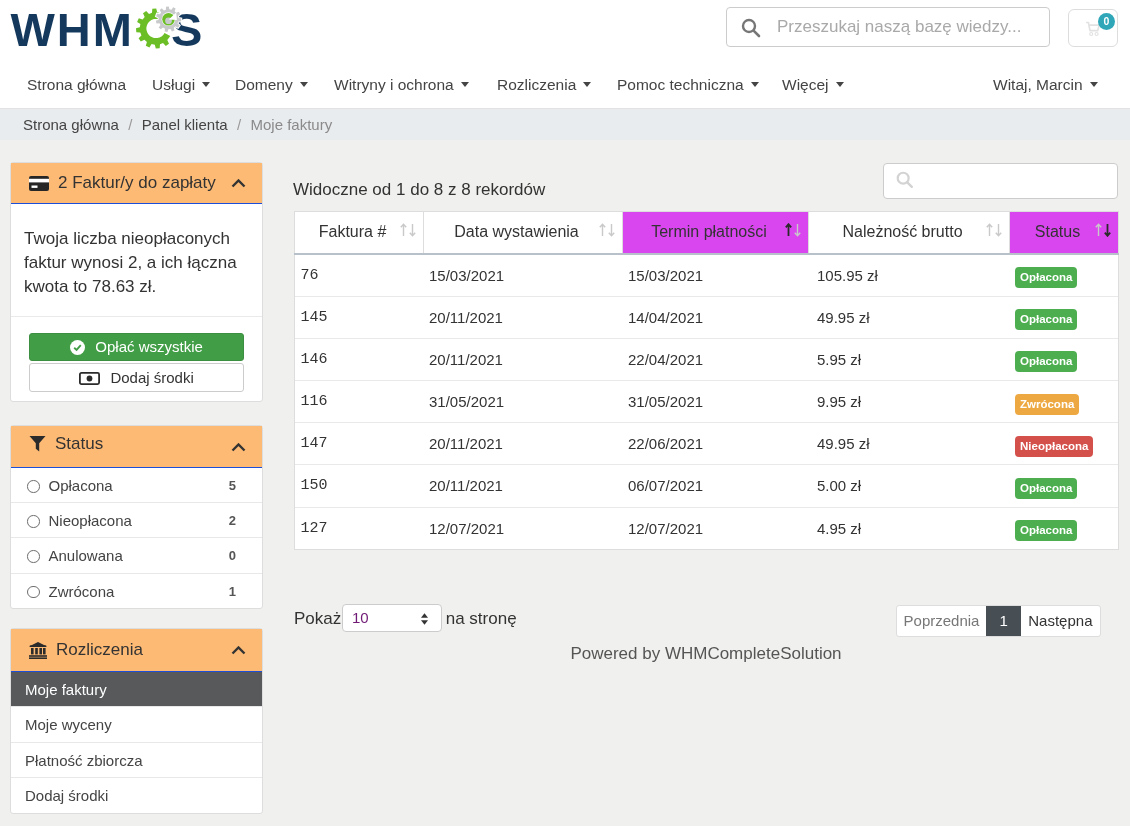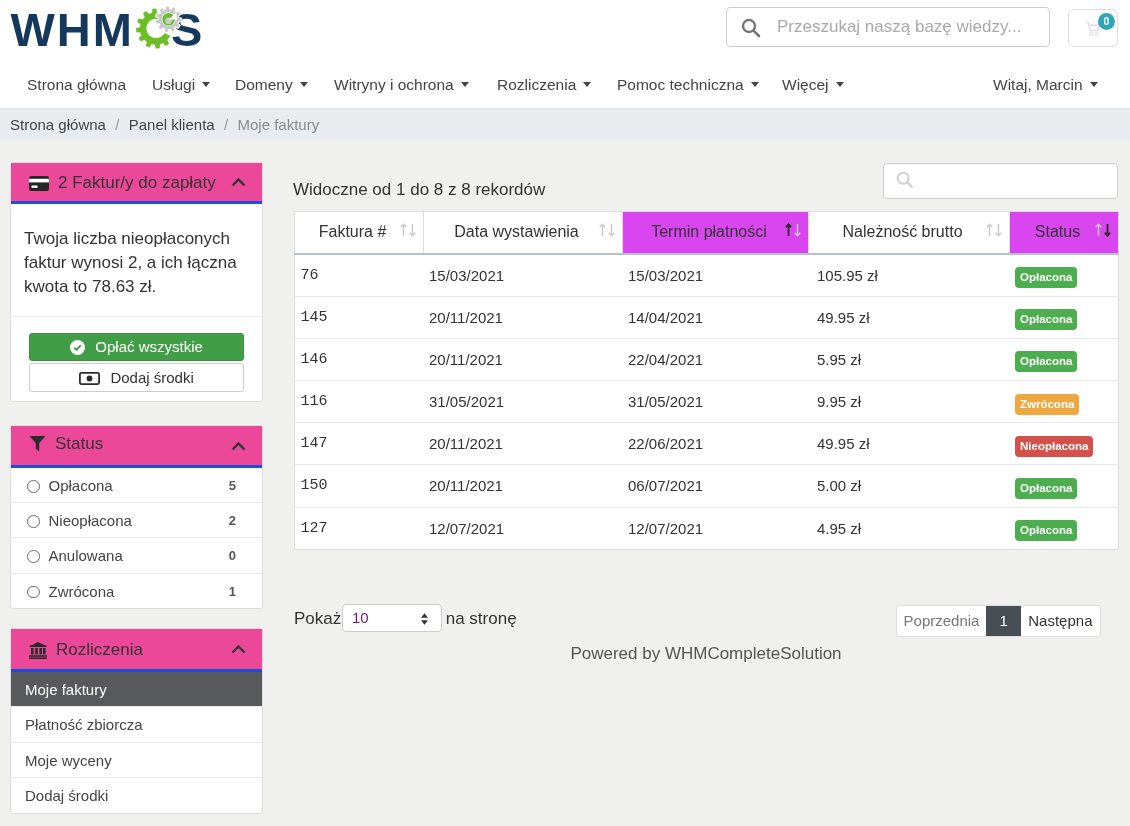--- a/index.html
+++ b/index.html
@@ -8,27 +8,27 @@
 .topbar { background:#fff; height:66px; position:relative; }
 .logo { position:absolute; left:10px; top:5px; }
 .searchbox { position:absolute; left:726px; top:7px; width:324px; height:40px; border:1px solid #ccc; border-radius:4px; background:#fff; }
 .searchbox .mag { position:absolute; left:13px; top:9px; }
 .searchbox .ph { position:absolute; left:50px; top:9px; font-size:17px; color:#a9a9a9; }
 .cartbtn { position:absolute; left:1068px; top:9px; width:50px; height:38px; border:1px solid #ddd; border-radius:6px; background:#fff; }
 .cartbadge { position:absolute; left:29px; top:3px; width:17px; height:17px; border-radius:50%; background:#2fa7b8; color:#fff; font-size:10.5px; font-weight:bold; line-height:17px; text-align:center; }
 .nav { background:#fff; height:42px; position:relative; font-size:15.5px; color:#444; }
 .nav .item { position:absolute; top:10px; white-space:nowrap; }
 .caret { display:inline-block; width:0; height:0; border-left:4.5px solid transparent; border-right:4.5px solid transparent; border-top:5px solid #444; vertical-align:middle; margin-left:7px; margin-top:-2px; }
-.breadcrumb { background:#e9ecef; border-top:1px solid #e2e2e2; height:32px; line-height:31px; padding-left:10px; font-size:15px; color:#444; }
+.breadcrumb { background:#e9ecef; border-top:1px solid #e2e2e2; height:32px; line-height:31px; padding-left:23px; font-size:15px; color:#444; }
 .breadcrumb .sep { color:#999; padding:0 1px; }
 .breadcrumb .active { color:#8a8a8a; }
 .content { position:relative; height:687px; }
 
 .panel { position:absolute; left:10px; width:253px; background:#fff; border:1px solid #ddd; border-radius:3px; }
-.panel-h { background:#ec4899; border-bottom:3px solid #1d4ed8; font-size:17px; color:#333; position:relative; }
+.panel-h { background:#fdba74; border-bottom:1px solid #1d4ed8; font-size:17px; color:#333; position:relative; }
 .panel-h .chev { position:absolute; right:16px; top:50%; margin-top:-4px; }
 .icon-h { position:absolute; left:18px; }
 .btn-green { display:block; height:28px; background:#429e46; border:1px solid #3c8f40; border-radius:3px; color:#fff; font-size:15px; text-align:center; line-height:26px; }
 .btn-white { display:block; height:29px; background:#fff; border:1px solid #ccc; border-radius:3px; color:#333; font-size:15px; text-align:center; line-height:27px; }
 .flist { list-style:none; }
 .flist li { border-bottom:1px solid #e8e8e8; padding:0 14px 0 16px; font-size:15px; color:#444; position:relative; height:35.2px; line-height:35.2px; }
 .flist li:last-child { border-bottom:none; }
 .flist .cnt { position:absolute; right:26px; font-size:13px; color:#555; font-weight:bold; }
 .radio { display:inline-block; width:12.5px; height:12.5px; border:1.5px solid #6e6e6e; border-radius:50%; vertical-align:-1.5px; margin-right:9px; background:#fff; }
 .mlist { list-style:none; }
@@ -159,22 +159,22 @@
           <rect x="0" y="13.2" width="18" height="1.6" fill="#2b2b2b"></rect>
           <rect x="0" y="15.4" width="18" height="1.6" fill="#2b2b2b"></rect>
         </svg>
       <span style="position:absolute;left:45px;top:11px">Rozliczenia</span>
       <svg class="chev" width="15" height="9" viewBox="0 0 15 9">
           <path d="M1.5,7.5 L7.5,1.5 L13.5,7.5" fill="none" stroke="#333" stroke-width="2.4"></path>
         </svg>
     </div>
     <ul class="mlist">
       <li class="active">Moje faktury</li>
+      <li>Moje wyceny</li>
       <li>Płatność zbiorcza</li>
-      <li>Moje wyceny</li>
       <li>Dodaj środki</li>
     </ul>
   </div>
   <div class="main">
     <div class="listinfo">Widoczne od 1 do 8 z 8 rekordów</div>
     <div class="tsearch">
         <svg width="20" height="20" viewBox="0 0 22 22">
           <circle cx="9" cy="9" r="6" fill="none" stroke="#d3d3d3" stroke-width="2.4"></circle>
           <line x1="13.8" y1="13.8" x2="18.5" y2="18.5" stroke="#d3d3d3" stroke-width="2.6" stroke-linecap="round"></line>
         </svg>

